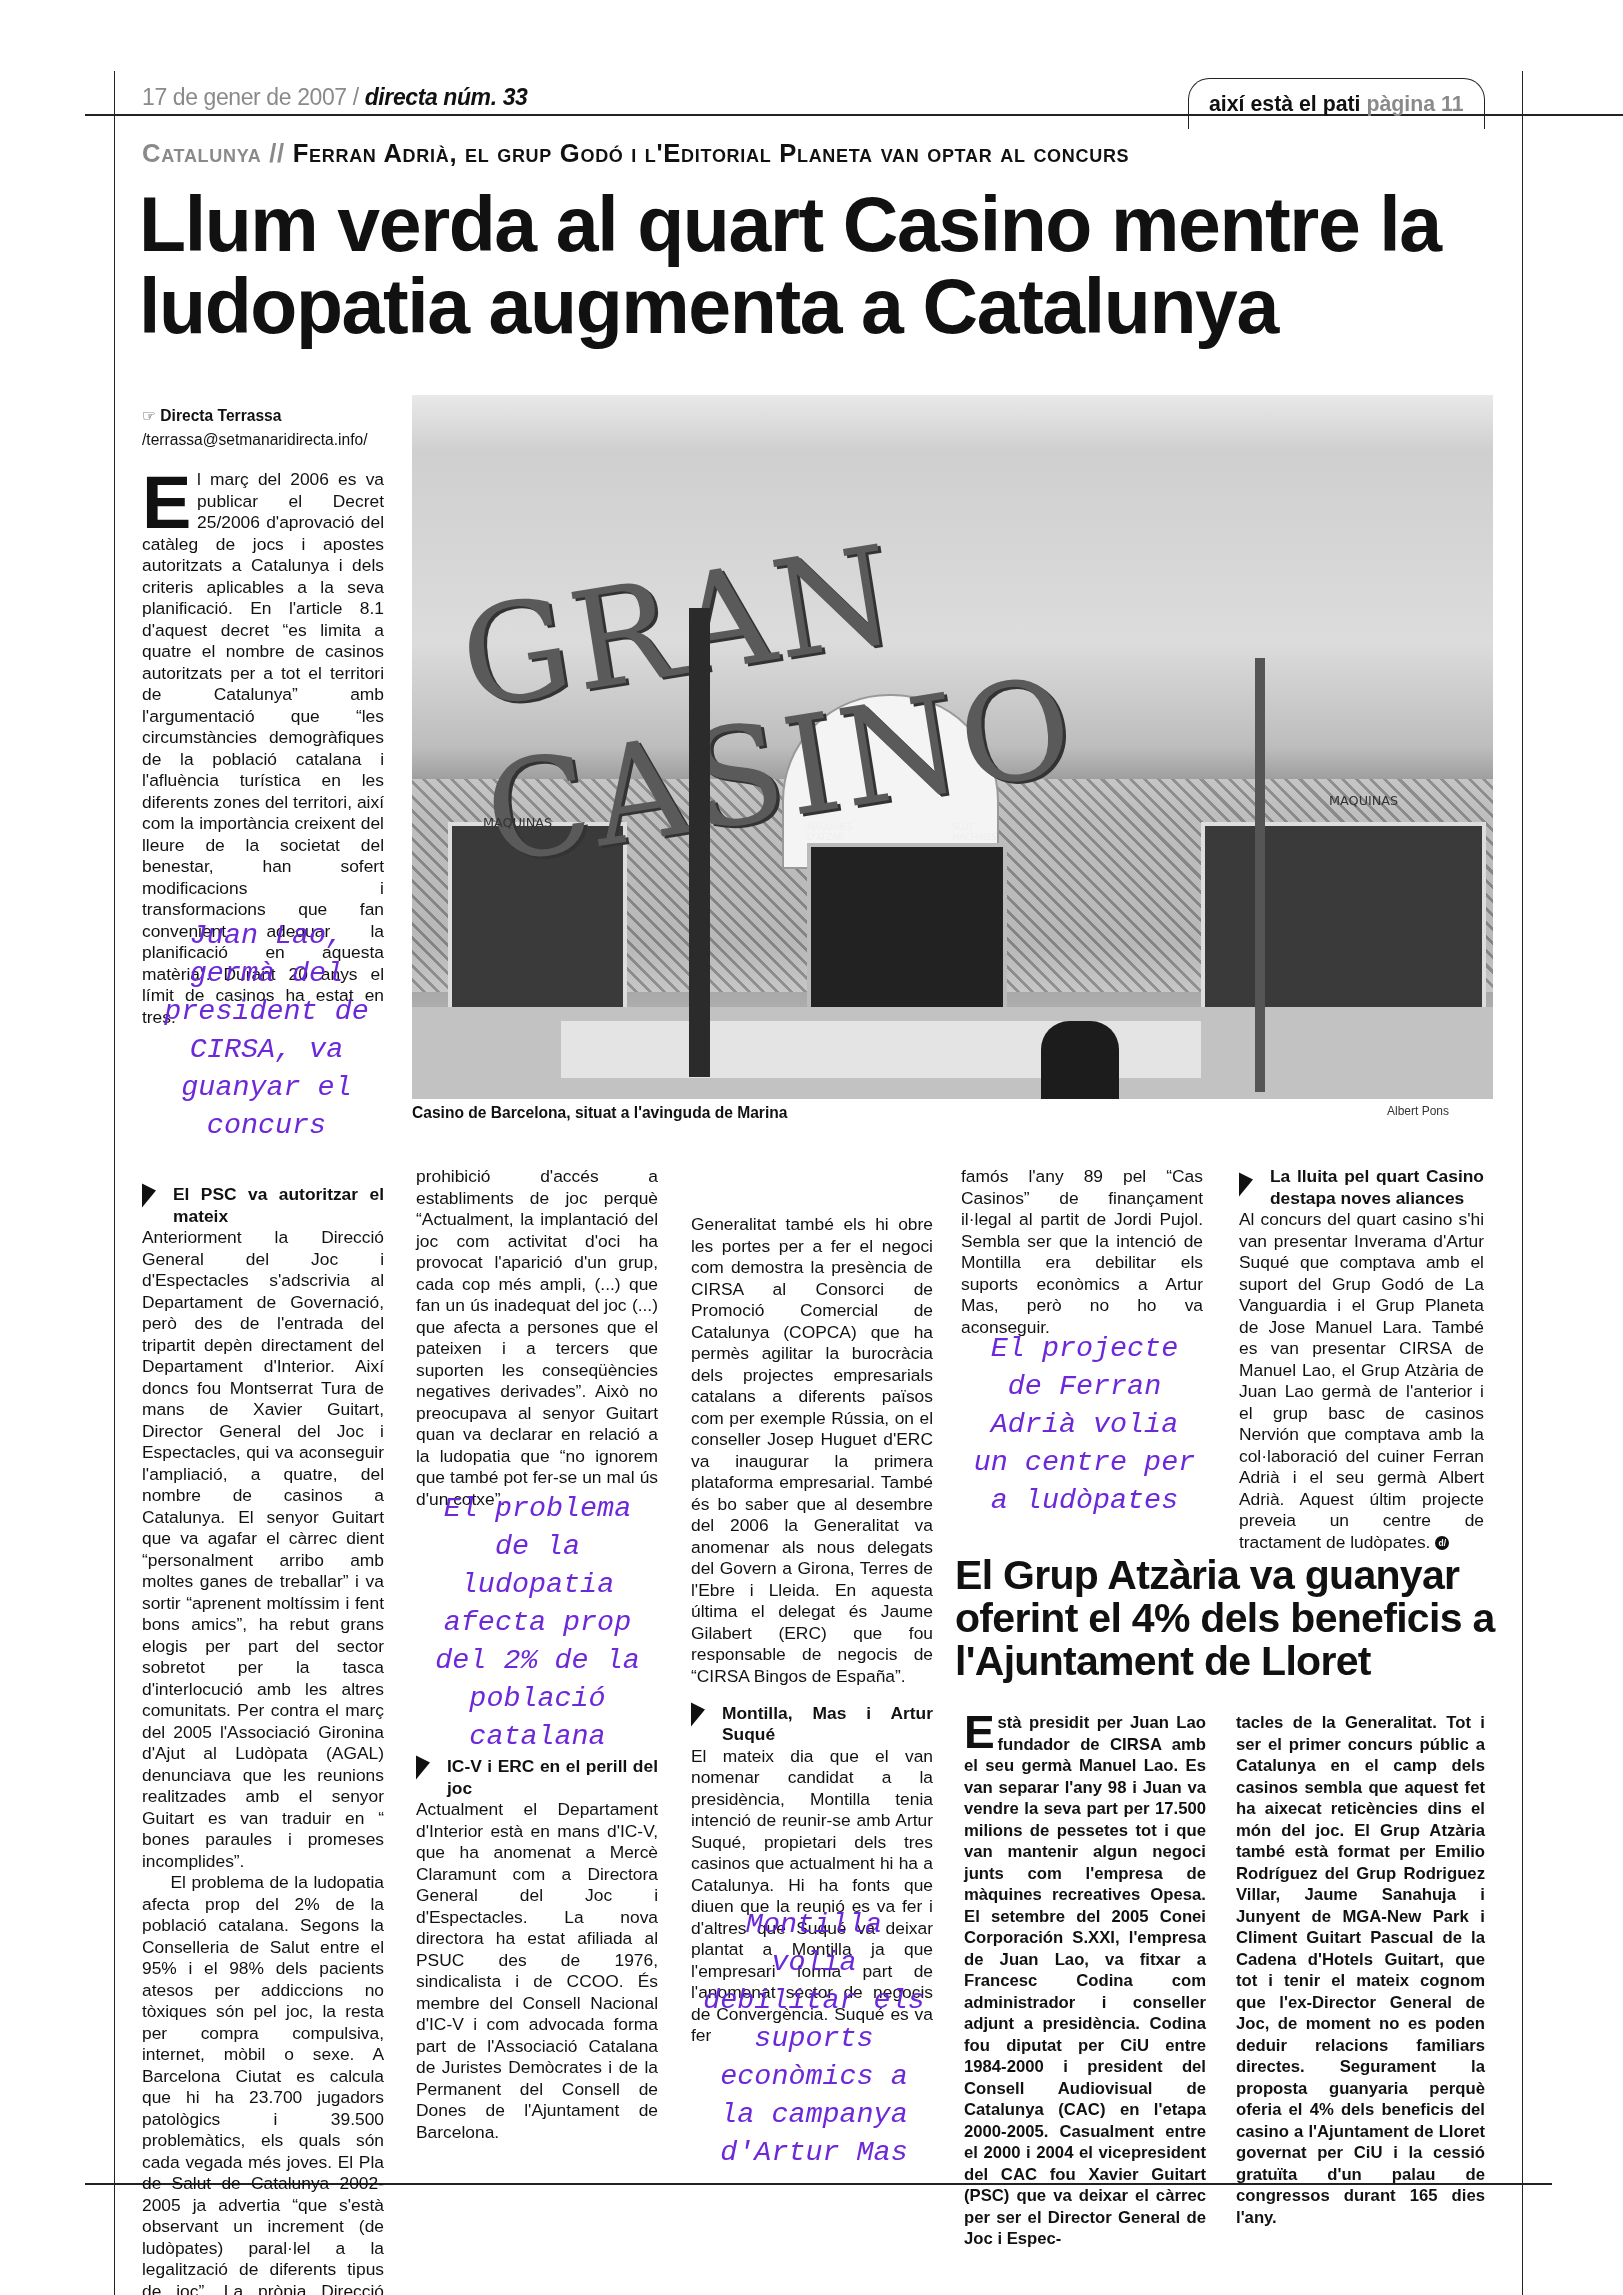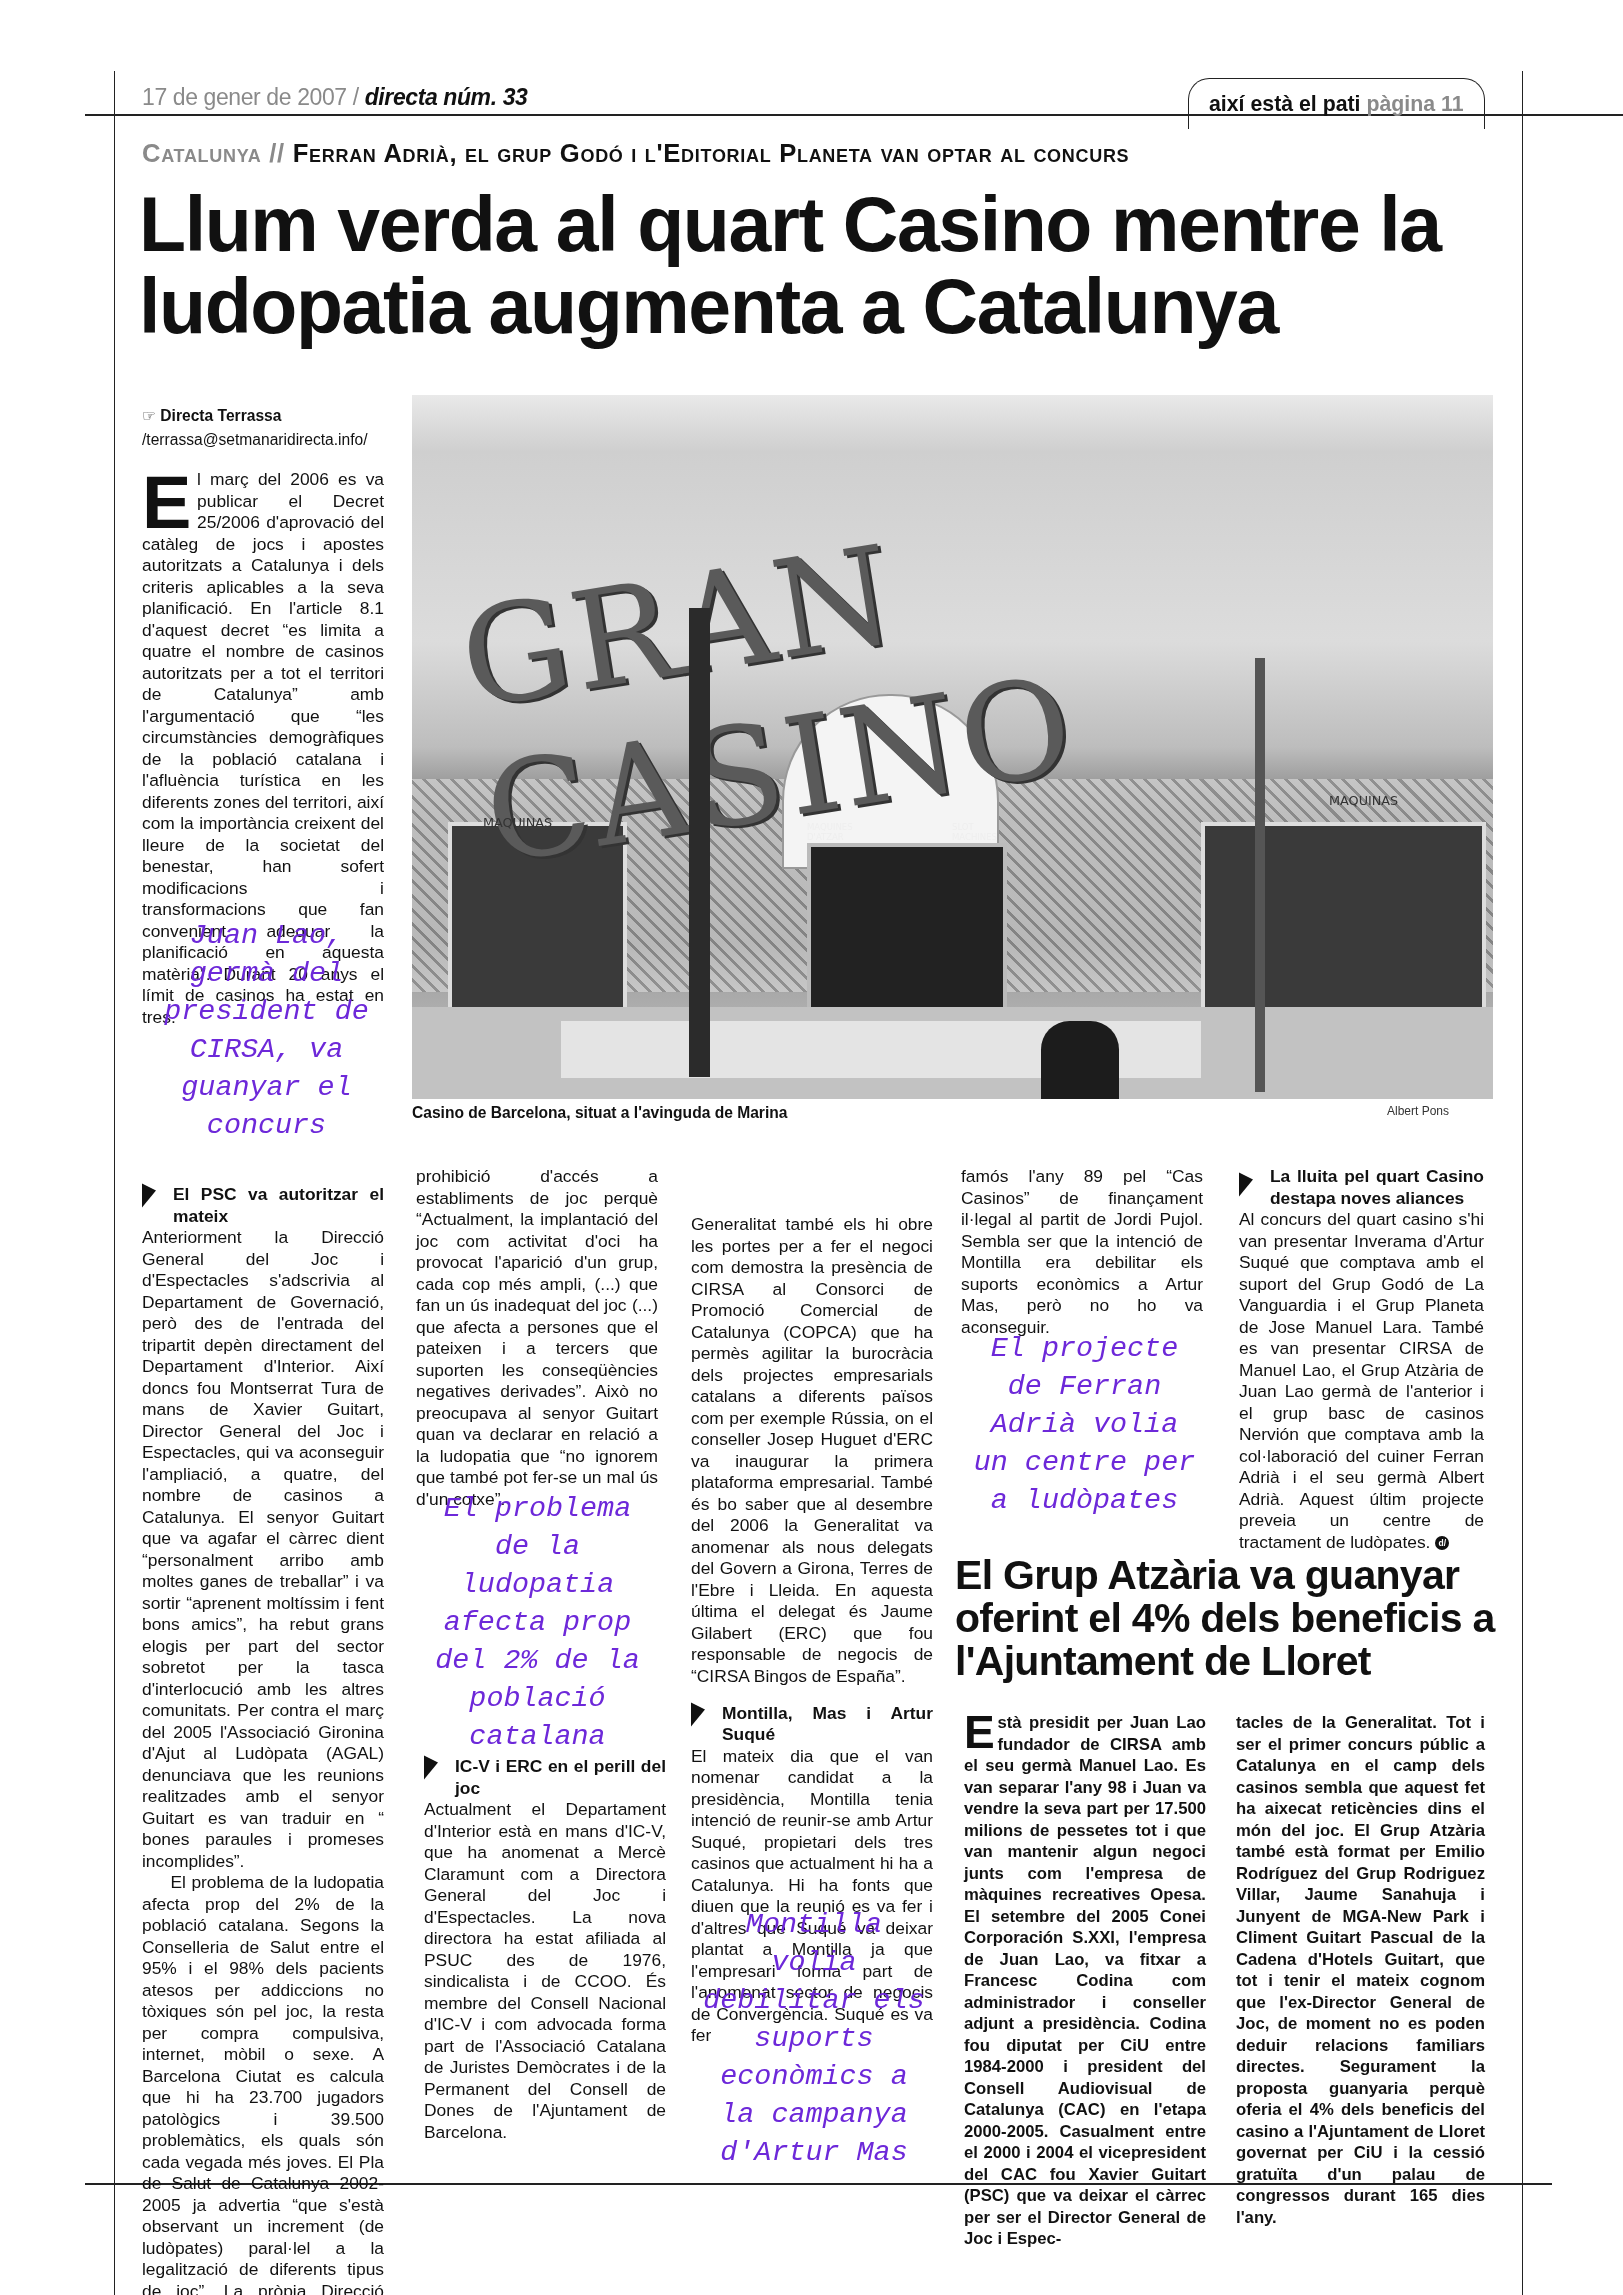--- a/index.html
+++ b/index.html
@@ -115,21 +115,21 @@
 <div class="col" style="left:142px; top:1177px; width:242px;">
   <div class="subhead"><span class="arrow"></span><span>El PSC va autoritzar el mateix</span></div>
   <p>Anteriorment la Direcció General del Joc i d'Espectacles s'adscrivia al Departament de Governació, però des de l'entrada del tripartit depèn directament del Departament d'Interior. Així doncs fou Montserrat Tura de mans de Xavier Guitart, Director General del Joc i Espectacles, qui va aconseguir l'ampliació, a quatre, del nombre de casinos a Catalunya. El senyor Guitart que va agafar el càrrec dient “personalment arribo amb moltes ganes de treballar” i va sortir “aprenent moltíssim i fent bons amics”, ha rebut grans elogis per part del sector sobretot per la tasca d'interlocució amb les altres comunitats. Per contra el març del 2005 l'Associació Gironina d'Ajut al Ludòpata (AGAL) denunciava que les reunions realitzades amb el senyor Guitart es van traduir en “ bones paraules i promeses incomplides”.</p>
   <p class="indent">El problema de la ludopatia afecta prop del 2% de la població catalana. Segons la Conselleria de Salut entre el 95% i el 98% dels pacients atesos per addiccions no tòxiques són pel joc, la resta per compra compulsiva, internet, mòbil o sexe. A Barcelona Ciutat es calcula que hi ha 23.700 jugadors patològics i 39.500 problemàtics, els quals són cada vegada més joves. El Pla de Salut de Catalunya 2002-2005 ja advertia “que s'està observant un increment (de ludòpates) paral·lel a la legalització de diferents tipus de joc”. La pròpia Direcció General del Joc i d'Espectacles disposa del decret 24/2005 pel qual es regula la</p>
 </div>
 
 <div class="col" style="left:416px; top:1166px; width:242px;">
   <p>prohibició d'accés a establiments de joc perquè “Actualment, la implantació del joc com activitat d'oci ha provocat l'aparició d'un grup, cada cop més ampli, (...) que fan un ús inadequat del joc (...) que afecta a persones que el pateixen i a tercers que suporten les conseqüències negatives derivades”. Això no preocupava al senyor Guitart quan va declarar en relació a la ludopatia que “no ignorem que també pot fer-se un mal ús d'un cotxe”.</p>
 </div>
 <div class="pull" style="left:420px; top:1490px; width:235px;">El problema de la ludopatia afecta prop del 2% de la població catalana</div>
-<div class="col" style="left:416px; top:1749px; width:242px;margin-left:8px;">
+<div class="col" style="left:416px; top:1749px; width:242px;">
   <div class="subhead"><span class="arrow"></span><span>IC-V i ERC en el perill del joc</span></div>
   <p>Actualment el Departament d'Interior està en mans d'IC-V, que ha anomenat a Mercè Claramunt com a Directora General del Joc i d'Espectacles. La nova directora ha estat afiliada al PSUC des de 1976, sindicalista i de CCOO. És membre del Consell Nacional d'IC-V i com advocada forma part de l'Associació Catalana de Juristes Demòcrates i de la Permanent del Consell de Dones de l'Ajuntament de Barcelona.</p>
 </div>
 
 <div class="col" style="left:691px; top:1166px; width:242px;margin-top:48px;">
   <p>Generalitat també els hi obre les portes per a fer el negoci com demostra la presència de CIRSA al Consorci de Promoció Comercial de Catalunya (COPCA) que ha permès agilitar la burocràcia dels projectes empresarials catalans a diferents països com per exemple Rússia, on el conseller Josep Huguet d'ERC va inaugurar la primera plataforma empresarial. També és bo saber que al desembre del 2006 la Generalitat va anomenar als nous delegats del Govern a Girona, Terres de l'Ebre i Lleida. En aquesta última el delegat és Jaume Gilabert (ERC) que fou responsable de negocis de “CIRSA Bingos de España”.</p>
   <div class="subhead" style="margin-top:15.6px;"><span class="arrow"></span><span>Montilla, Mas i Artur Suqué</span></div>
   <p>El mateix dia que el van nomenar candidat a la presidència, Montilla tenia intenció de reunir-se amb Artur Suqué, propietari dels tres casinos que actualment hi ha a Catalunya. Hi ha fonts que diuen que la reunió es va fer i d'altres que Suqué va deixar plantat a Montilla ja que l'empresari forma part de l'anomenat sector de negocis de Convergència. Suqué es va fer</p>
 </div>
 <div class="pull" style="left:700px; top:1906px; width:228px;">Montilla volia debilitar els suports econòmics a la campanya d'Artur Mas</div>

